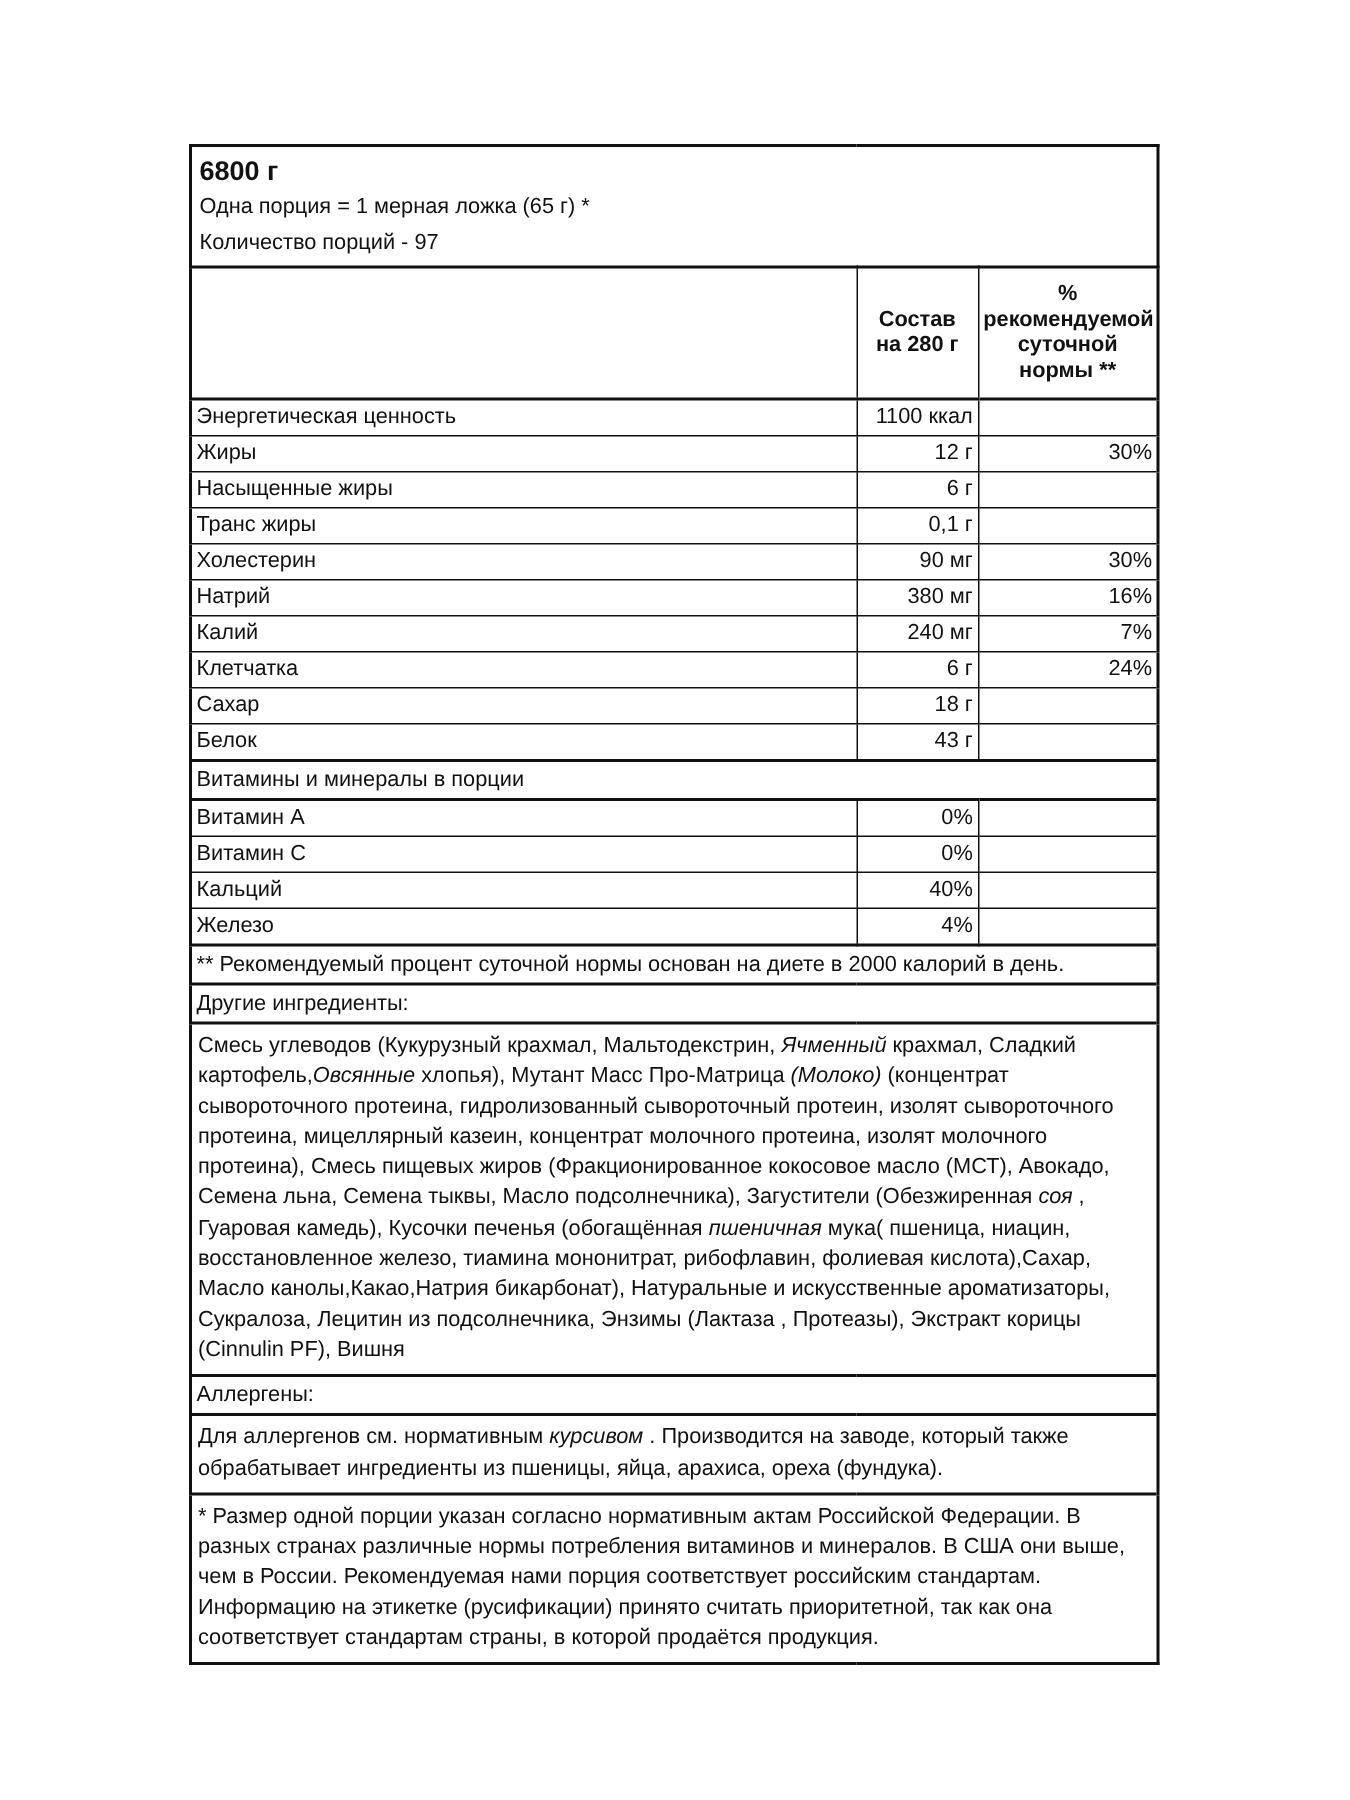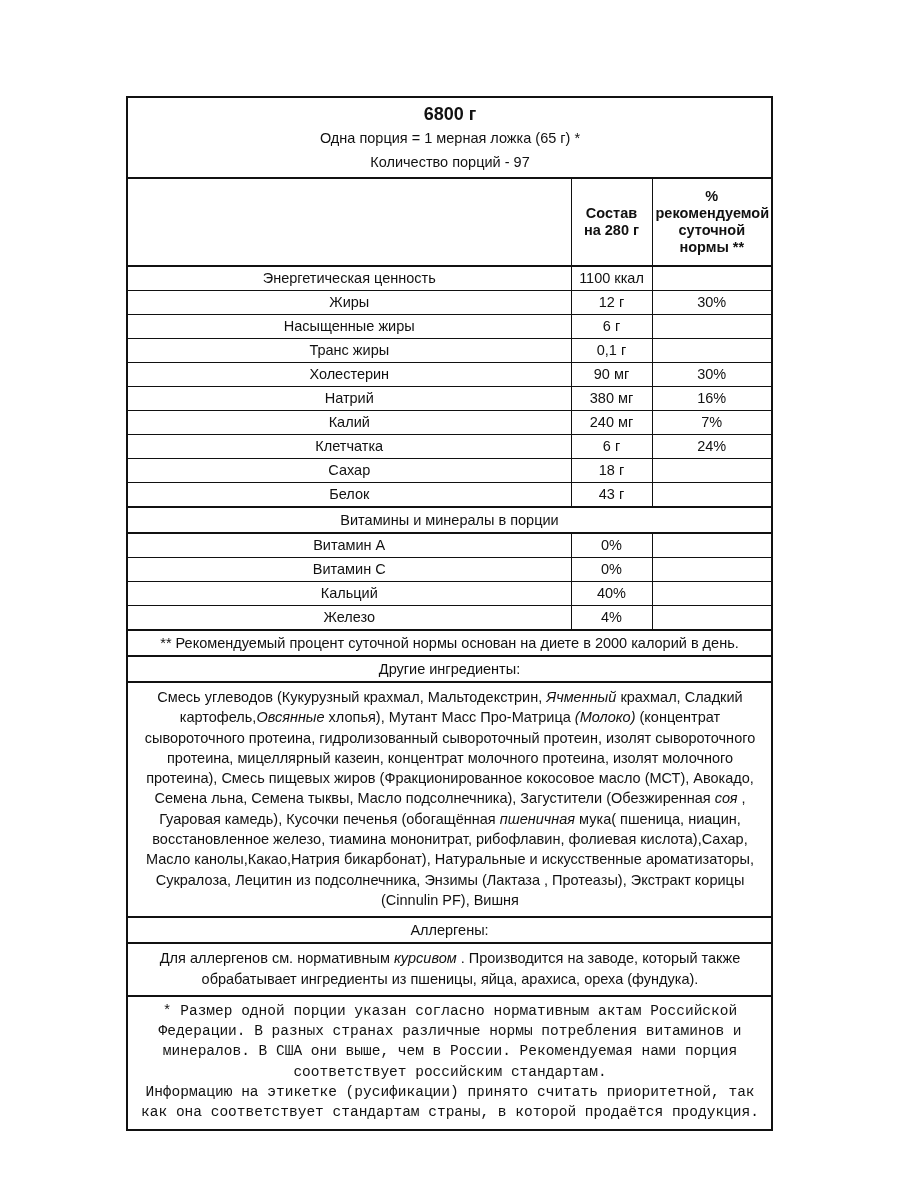--- a/index.html
+++ b/index.html
@@ -2,21 +2,21 @@
 <html><head>
   <meta charset="utf-8">
   <style>
     html, body { margin: 0; padding: 0; background: #ffffff; }
     body { width: 900px; height: 1200px; position: relative; font-family: "Liberation Sans", sans-serif; color: #111; }
     #label {
       position: absolute; left: 126px; top: 96px; width: 645px;
       border-collapse: collapse; table-layout: fixed;
       font-size: 14.5px; line-height: 17px;
     }
-    #label td { border: 1px solid #111; padding: 0 3px; vertical-align: middle; text-align: center; }
+    #label td { border: 1px solid #111; padding: 0 3px; vertical-align: middle; }
     #label col.c1 { width: 444px; }
     #label col.c2 { width: 81px; }
     #label col.c3 { width: 120px; }
     .outer { border-left: 2px solid #111 !important; }
     .outer-r { border-right: 2px solid #111 !important; }
     .thick-t td { border-top: 2px solid #111 !important; }
     .head-block { border: 2px solid #111 !important; padding: 4px 4px 3px 5px !important; }
     .weight { font-size: 18px; font-weight: bold; line-height: 24px; }
     .head-line { line-height: 24px; }
     .colhead td { height: 86px; }
@@ -141,19 +141,19 @@
       <tr class="thick-t">
         <td colspan="3" class="outer outer-r para"><span>Смесь углеводов (Кукурузный крахмал, Мальтодекстрин, </span><i>Ячменный</i><span>  крахмал, Сладкий картофель,</span><i>Овсянные</i><span>  хлопья), Мутант Масс Про-Матрица </span><i>(Молоко)</i><span>  (концентрат сывороточного протеина, гидролизованный сывороточный протеин, изолят сывороточного протеина, мицеллярный казеин, концентрат молочного протеина, изолят молочного протеина), Смесь пищевых жиров (Фракционированное кокосовое масло (МСТ), Авокадо, Семена льна, Семена тыквы, Масло подсолнечника), Загустители (Обезжиренная </span><i>соя</i><span> , Гуаровая камедь), Кусочки печенья (обогащённая </span><i>пшеничная</i><span> мука( пшеница, ниацин, восстановленное железо, тиамина мононитрат, рибофлавин, фолиевая кислота),Сахар, Масло канолы,Какао,Натрия бикарбонат), Натуральные и искусственные ароматизаторы, Сукралоза, Лецитин из подсолнечника, Энзимы (Лактаза , Протеазы), Экстракт корицы (Cinnulin PF), Вишня</span></td>
       </tr>
       <tr class="section thick-t">
         <td colspan="3" class="outer outer-r bold">Аллергены:</td>
       </tr>
       <tr class="thick-t">
         <td colspan="3" class="outer outer-r para"><span>Для аллергенов см. нормативным </span><i>курсивом</i><span> .  Производится на заводе, который также обрабатывает ингредиенты из пшеницы, яйца, арахиса, ореха (фундука).</span></td>
       </tr>
       <tr class="thick-t">
-        <td colspan="3" class="outer outer-r para" style="border-bottom:2px solid #111;font-family:Liberation Mono, monospace;">
+        <td colspan="3" class="outer outer-r para" style="border-bottom:2px solid #111;">
           <div>* Размер одной порции указан согласно нормативным актам Российской Федерации. В разных странах различные нормы потребления витаминов и минералов. В США они выше, чем в России. Рекомендуемая нами порция соответствует российским стандартам.</div>
           <div>Информацию на этикетке (русификации) принято считать приоритетной, так как она соответствует стандартам страны, в которой продаётся продукция.</div>
         </td>
       </tr>
     </tbody>
 </table>
 
 </body></html>

